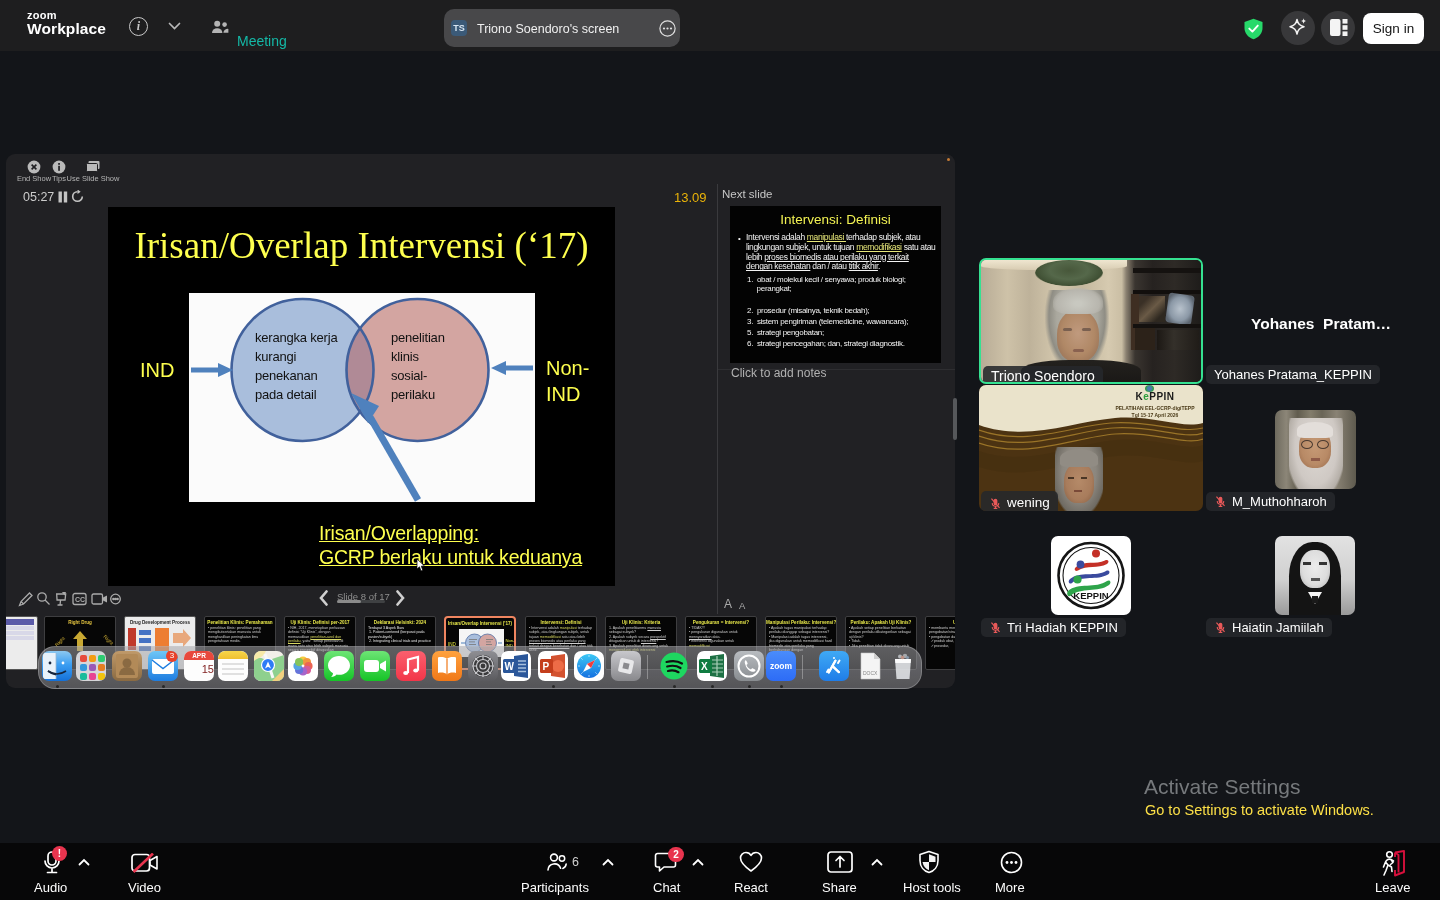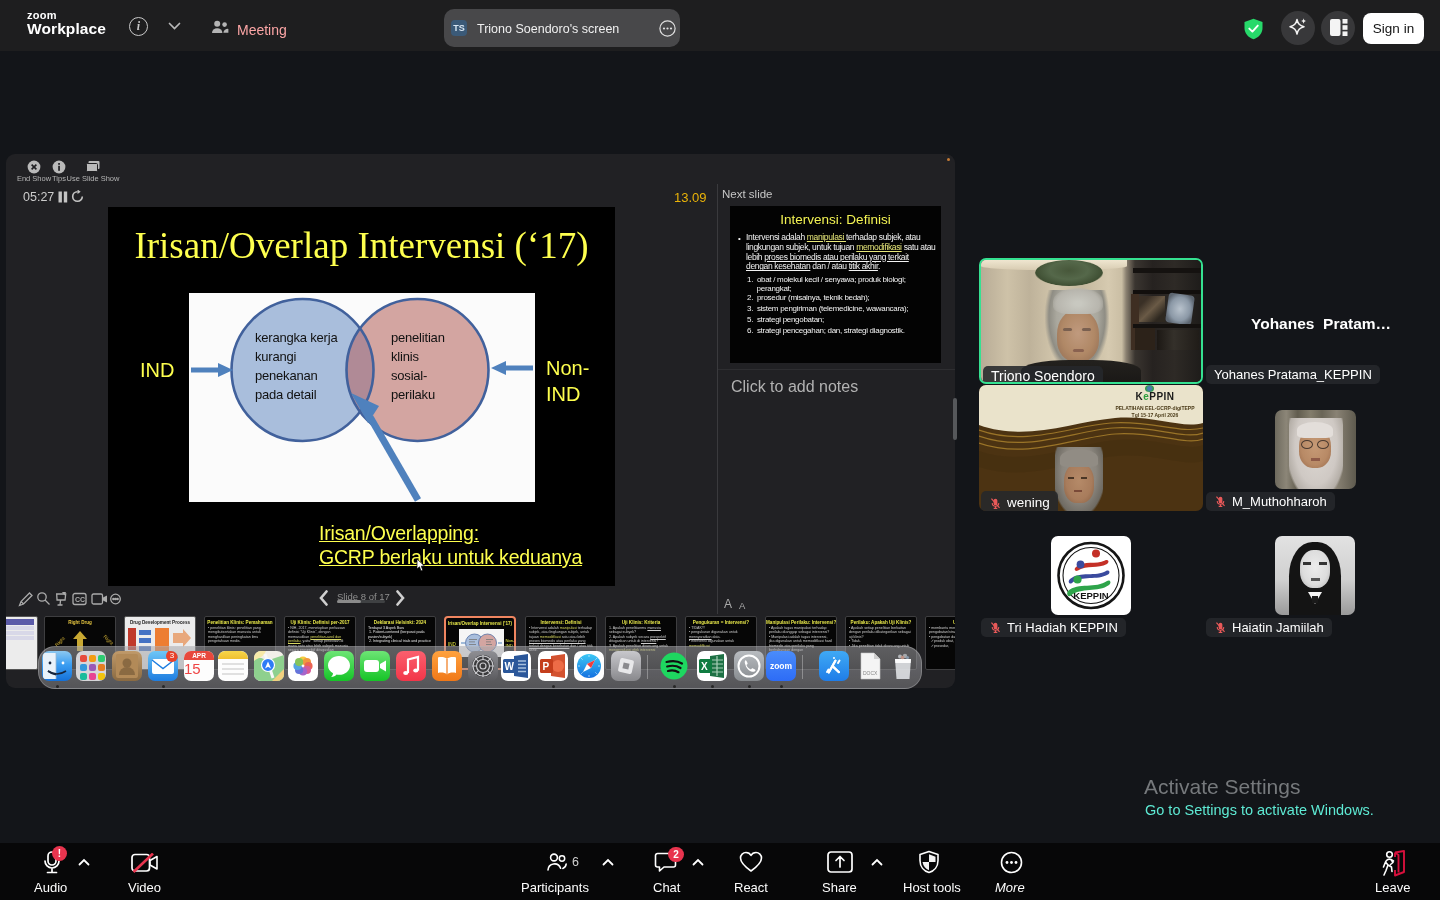--- a/index.html
+++ b/index.html
@@ -6,21 +6,21 @@
   html,body { width:1440px; height:900px; overflow:hidden; background:#131519; font-family:"Liberation Sans", sans-serif; }
   .abs { position:absolute; }
   #stage { position:relative; width:1440px; height:900px; background:#131519; }
 
   
   #topbar { position:absolute; left:0; top:0; width:1440px; height:51px; background:#1e1e1f; }
   .zlogo { position:absolute; left:27px; top:8px; color:#fff; }
   .zlogo .z1 { font-size:11px; font-weight:bold; letter-spacing:0.3px; line-height:11px; margin-top:2px;}
   .zlogo .z2 { font-size:15.5px; font-weight:bold; letter-spacing:0.1px; line-height:16px;}
   .infocirc { position:absolute; left:129px; top:17px; width:19px; height:19px; border:1.6px solid #c9c9c9; border-radius:50%; color:#c9c9c9; font-size:12px; text-align:center; line-height:16px; font-weight:bold; font-family:"Liberation Serif",serif; font-style:italic;}
-  .meettxt { position:absolute; left:237px; top:22px; color:#fca5a5; font-size:14px; }
+  .meettxt { position:absolute; left:237px; top:33px; color:#14b8a6; font-size:14px; }
   
   #pill { position:absolute; left:444px; top:9px; width:236px; height:38px; background:#48484a; border-radius:10px; }
   #pill .ts { position:absolute; left:7px; top:11px; width:16px; height:16px; background:#3b5a78; border-radius:4px; color:#d8e6f2; font-size:9px; font-weight:bold; text-align:center; line-height:16px; }
   #pill .ptitle { position:absolute; left:33px; top:12.5px; color:#f0f0f0; font-size:12.5px; white-space:nowrap;}
   .rbtn { position:absolute; top:11px; width:34px; height:34px; background:#38383a; border-radius:50%; }
   #signin { position:absolute; left:1363px; top:13px; width:61px; height:31px; background:#fff; border-radius:8px; color:#131313; font-size:13.5px; text-align:center; line-height:31px; }
 
   
   #shared { position:absolute; left:6px; top:154px; width:949px; height:534px; background:#212124; border-radius:9px; }
   .psctl { position:absolute; text-align:center; color:#b4b4b4; font-size:7.5px; white-space:nowrap; }
@@ -164,29 +164,29 @@
     <div class="abs" style="left:668px;top:36px;color:#eab308;font-size:13px;">13.09</div>
     <div class="abs" style="left:711px;top:30px;width:1px;height:430px;background:#3a3a3d;"></div>
     <div class="abs" style="left:716px;top:34px;color:#c6c6c6;font-size:11.5px;">Next slide</div>
     <div id="nextthumb">
       <div style="position:absolute;left:0;top:6px;width:211px;text-align:center;color:#f3f353;font-size:13.5px;">Intervensi: Definisi</div>
       <div style="position:absolute;left:6px;top:27px;width:201px;color:#f3f3f3;font-size:8.5px;line-height:9.8px;letter-spacing:-0.35px;">
         <span style="position:absolute;left:2px;top:1px;font-size:8px;">•</span>
         <div style="margin-left:10px;">Intervensi adalah <span style="color:#e8e87a;text-decoration:underline;">manipulasi </span>terhadap subjek, atau lingkungan subjek, untuk tujuan <span style="color:#e8e87a;text-decoration:underline;">memodifikasi</span> satu atau lebih <span style="text-decoration:underline;">proses biomedis atau perilaku yang terkait dengan kesehatan</span> dan / atau <span style="text-decoration:underline;">titik akhir</span>.</div>
       </div>
       <div style="position:absolute;left:17px;top:69px;width:190px;color:#f3f3f3;font-size:8px;line-height:9.2px;letter-spacing:-0.3px;">
-        <div style="margin-bottom:0;">1.&nbsp; obat / molekul kecil / senyawa; produk biologi;<br>&nbsp;&nbsp;&nbsp;&nbsp;&nbsp;perangkat;</div>
+        <div style="margin-bottom:13px;">1.&nbsp; obat / molekul kecil / senyawa; produk biologi;<br>&nbsp;&nbsp;&nbsp;&nbsp;&nbsp;perangkat;</div>
         <div style="margin-bottom:1.5px;">2.&nbsp; prosedur (misalnya, teknik bedah);</div>
         <div style="margin-bottom:1.5px;">3.&nbsp; sistem pengiriman (telemedicine, wawancara);</div>
         <div style="margin-bottom:1.5px;">5.&nbsp; strategi pengobatan;</div>
         <div>6.&nbsp; strategi pencegahan; dan, strategi diagnostik.</div>
       </div>
     </div>
     <div class="abs" style="left:712px;top:215px;width:237px;height:1px;background:#2e2e31;"></div>
-    <div class="abs" style="left:725px;top:224px;color:#b2b2b2;font-size:16px;">Click to add notes</div>
+    <div class="abs" style="left:725px;top:212px;color:#b2b2b2;font-size:12px;">Click to add notes</div>
     <div class="abs" style="left:941px;top:4px;width:3px;height:3px;border-radius:50%;background:#c47a35;"></div>
     <div class="abs" style="left:947px;top:244px;width:4px;height:42px;background:#56585b;border-radius:2px;"></div>
 
     <svg class="abs" style="left:12px;top:437px" width="104" height="16" viewBox="0 0 104 16">
       <g stroke="#ababab" stroke-width="1.3" fill="none">
         <path d="M1.5 14.5 L3 10.5 L11.5 2 L14 4.5 L5.5 13 Z M3 10.5 L5.5 13"></path>
         <circle cx="24" cy="6" r="4.2"></circle>
           <path d="M27 9 L31.5 13.5"></path>
         <path d="M39 3 L48 3 L48 9 L40 9 Z M43.5 9 L43.5 14 M41 14 L46 14" transform="skewX(-6)"></path>
           <path d="M44 1 L48 1 L46.5 4.5" fill="#ababab" stroke="none"></path>
@@ -316,21 +316,21 @@
             <rect x="4" y="3" width="22" height="24" rx="2" fill="#b28a58"></rect>
             <circle cx="15" cy="12" r="4.5" fill="#8a6a42"></circle>
             <path d="M7 24 a8 8 0 0 1 16 0" fill="#8a6a42"></path>
           </svg></div>
       <div class="dicon" style="left:110px;background:linear-gradient(180deg,#6ec6f6,#1e7de0);"><svg width="30" height="30" viewBox="0 0 30 30">
             <rect x="4" y="8" width="22" height="15" rx="2" fill="#fff"></rect>
             <path d="M4 9 L15 17.5 L26 9" stroke="#1e7de0" stroke-width="1.4" fill="none"></path>
           </svg><div class="dbadge">3</div></div>
       <div class="dicon" style="left:146px;background:#fdfdfd;">
           <div style="background:#e8483c;color:#fff;font-size:6.5px;font-weight:bold;text-align:center;height:9px;line-height:9px;">APR</div>
-          <div style="color:#ef4444;font-size:15px;text-align:left;line-height:18px;">15</div>
+          <div style="color:#7f1d1d;font-size:11px;text-align:right;line-height:18px;">15</div>
         </div>
       <div class="dicon" style="left:180px;background:#fdfdfd;">
           <div style="height:8px;background:linear-gradient(180deg,#f7d64a,#f0c030);border-radius:7px 7px 0 0;"></div>
           <div style="height:1.5px;background:#e0e0e0;margin:4px 4px 0;"></div>
           <div style="height:1.5px;background:#e0e0e0;margin:3.5px 4px 0;"></div>
           <div style="height:1.5px;background:#e0e0e0;margin:3.5px 4px 0;"></div>
         </div>
       <div class="dicon" style="left:216px;background:#f2efe8;"><svg width="30" height="30" viewBox="0 0 30 30">
             <path d="M0 8 C8 4 12 12 18 8 L30 4 L30 30 L0 30 Z" fill="#8ed08e"></path>
             <path d="M0 0 L12 0 C8 8 4 6 0 10 Z" fill="#f7e9a8"></path>
@@ -565,21 +565,21 @@
         <div style="position:absolute;left:37px;top:60px;width:6px;height:7px;background:#1a1a1a;"></div>
     </div>
     <div class="nlabel" style="left:1206px;top:618px;"><svg width="13" height="13" viewBox="0 0 16 16">
           <path d="M8 2 a2.3 2.3 0 0 1 2.3 2.3 L10.3 8 a2.3 2.3 0 0 1-4.6 0 L5.7 4.3 A2.3 2.3 0 0 1 8 2 Z" fill="#e85959"></path>
           <path d="M4 7.5 a4 4 0 0 0 8 0 M8 11.5 L8 14 M5.8 14 L10.2 14" stroke="#e85959" stroke-width="1.3" fill="none"></path>
           <path d="M3 2 L13 13.5" stroke="#e85959" stroke-width="1.5"></path>
         </svg>Haiatin Jamiilah</div>
   </div>
 
   <div style="position:absolute;left:1144px;top:775px;color:#76797c;font-size:21px;">Activate Settings</div>
-  <div style="position:absolute;left:1145px;top:802px;color:#5eead4;font-size:14.5px;">Go to Settings to activate Windows.</div>
+  <div style="position:absolute;left:1145px;top:802px;color:#fde047;font-size:14.5px;">Go to Settings to activate Windows.</div>
 
   <div id="toolbar">
 
     <svg class="abs" style="left:40px;top:7px" width="24" height="26" viewBox="0 0 24 26">
         <path d="M12 2 a4 4 0 0 1 4 4 L16 11 a4 4 0 0 1-8 0 L8 6 A4 4 0 0 1 12 2 Z" fill="none" stroke="#fff" stroke-width="1.7"></path>
         <path d="M5 11 a7 7 0 0 0 14 0 M12 18 L12 22.5 M7.5 22.5 L16.5 22.5" stroke="#fff" stroke-width="1.7" fill="none" stroke-linecap="round"></path>
       </svg>
     <div class="abs" style="left:52px;top:3px;width:15px;height:15px;background:#e8344e;border-radius:50%;color:#fff;font-size:10px;font-weight:bold;text-align:center;line-height:15px;">!</div>
     <svg class="abs" style="left:78px;top:15px" width="12" height="8" viewBox="0 0 12 8">
         <path d="M1.5 6.5 L6 2 L10.5 6.5" stroke="#fff" stroke-width="1.8" fill="none" stroke-linecap="round"></path>
@@ -633,21 +633,21 @@
         <path d="M11 4.2 L11 12 L4.5 12 C5.3 16.3 7.7 19 11 20.2 L11 12 L17.5 12 C17.5 12 17.5 7 17.5 6.8 L11 4.2" fill="#fff" opacity="0.95" fill-rule="evenodd" clip-rule="evenodd" d2=""></path>
       </svg>
     <div class="tlabel abs" style="left:903px;top:37px;">Host tools</div>
 
     <svg class="abs" style="left:1000px;top:8px" width="23" height="23" viewBox="0 0 23 23">
         <circle cx="11.5" cy="11.5" r="10" fill="none" stroke="#fff" stroke-width="1.6"></circle>
         <circle cx="7" cy="11.5" r="1.4" fill="#fff"></circle>
         <circle cx="11.5" cy="11.5" r="1.4" fill="#fff"></circle>
         <circle cx="16" cy="11.5" r="1.4" fill="#fff"></circle>
       </svg>
-    <div class="tlabel abs" style="left:995px;top:37px;font-style:italic;">More</div>
+    <div class="tlabel abs" style="left:995px;top:37px;">More</div>
 
     <svg class="abs" style="left:1381px;top:7px" width="25" height="27" viewBox="0 0 25 27">
         <circle cx="8.5" cy="4.5" r="2.8" fill="none" stroke="#fff" stroke-width="1.6"></circle>
         <path d="M4.5 12 C5.5 9.5 8 8.5 10 9.5 L12.5 11 M4.5 12 L2.5 17 M4.5 12 L7 15 L5 20.5 L3 25 M7 15 L10.5 17 L11 21.5 M10 9.5 L12 12.5 L9.5 14.5" fill="none" stroke="#fff" stroke-width="1.6" stroke-linecap="round" stroke-linejoin="round"></path>
         <path d="M14 2.5 L23 1 L23 22 L14 25.5 L14 20 M14 2.5 L17.5 5 L17.5 22.5 M14 2.5 L14 7" fill="none" stroke="#d6103c" stroke-width="1.9" stroke-linejoin="round"></path>
       </svg>
     <div class="tlabel abs" style="left:1375px;top:37px;">Leave</div>
   </div>
 </div>
 

